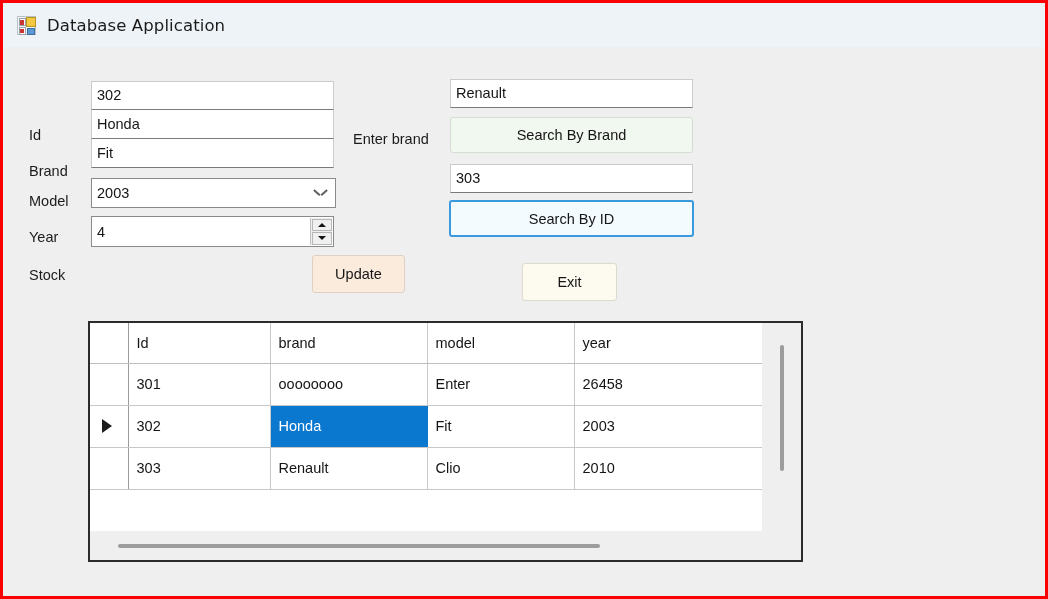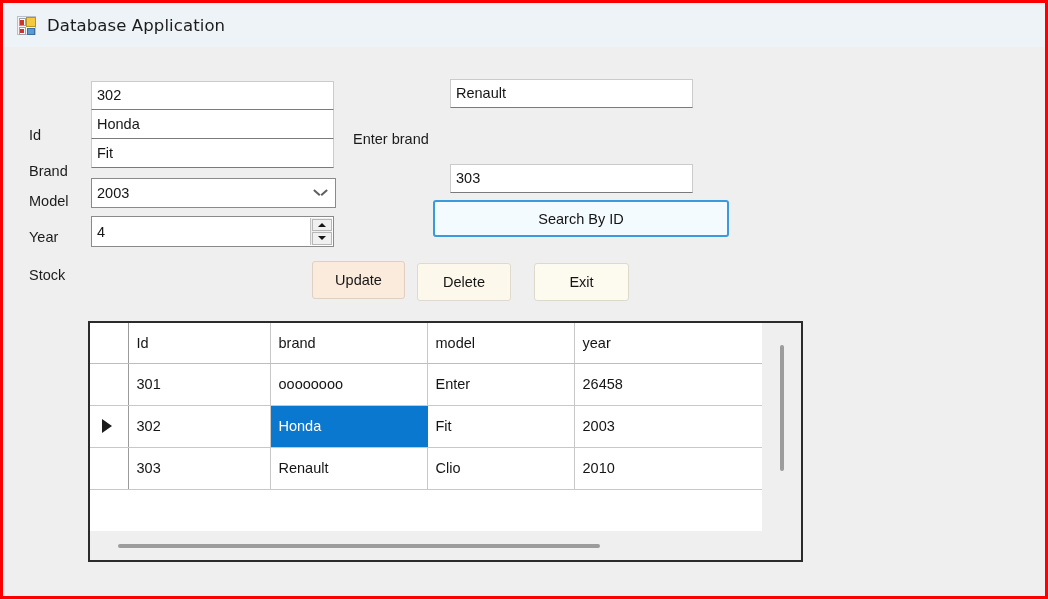--- a/index.html
+++ b/index.html
@@ -316,29 +316,29 @@
       <span class="spin-btns">
         <div class="spin-up"></div>
         <div class="spin-down"></div>
       </span>
     </div>
 
     <div class="lbl" style="left:350px; top:84px;">Enter brand</div>
 
     <div class="tbox" style="left:447px; top:32px; width:243px; height:29px;">Renault</div>
 
+    <div class="btn green" style="left:447px; top:70px; width:243px; height:36px;">Search By Brand</div>
 
     <div class="tbox" style="left:447px; top:117px; width:243px; height:29px;">303</div>
 
-    <div class="btn focus" style="left:430px; top:153px; width:296px; height:37px;">Search By ID</div>
-
-
-    <div class="btn tan" style="left:309px; top:214px; width:93px;  height:38px;">Update</div>
-    <div class="btn cream" style="left:414px; top:216px; width:94px;  height:38px;">Delete</div>
-    <div class="btn cream2" style="left:519px; top:216px; width:95px;  height:38px;margin-left:12px;">Exit</div>
+    <div class="btn focus" style="left:446px; top:153px; width:245px; height:37px;">Search By ID</div>
+
+
+    <div class="btn tan" style="left:309px; top:208px; width:93px;  height:38px;">Update</div>
+    <div class="btn cream2" style="left:519px; top:216px; width:95px;  height:38px;">Exit</div>
 
     <div id="grid-frame" style="left:85px; top:274px; width:715px; height:241px;">
 
       <div id="grid-clip">
         <table class="grid">
           <colgroup>
             <col class="c-sel">
               <col class="c-id">
               <col class="c-brnd">
               <col class="c-mdl">

